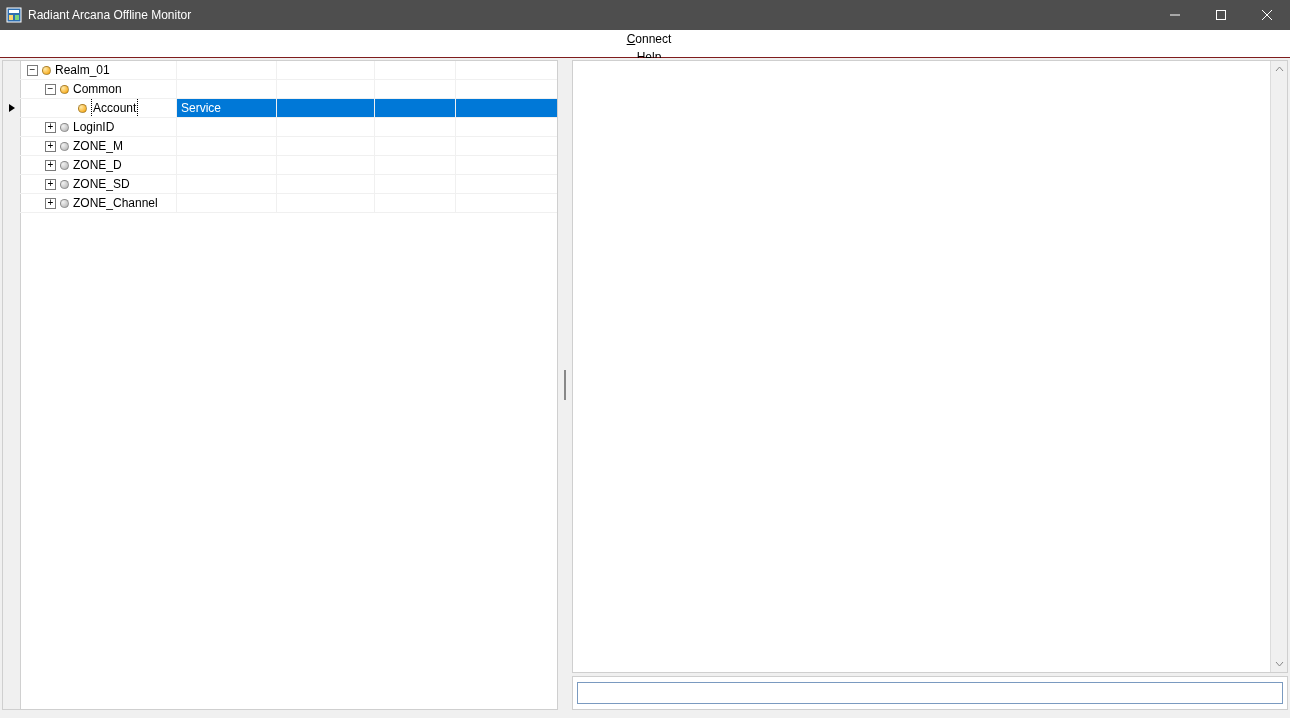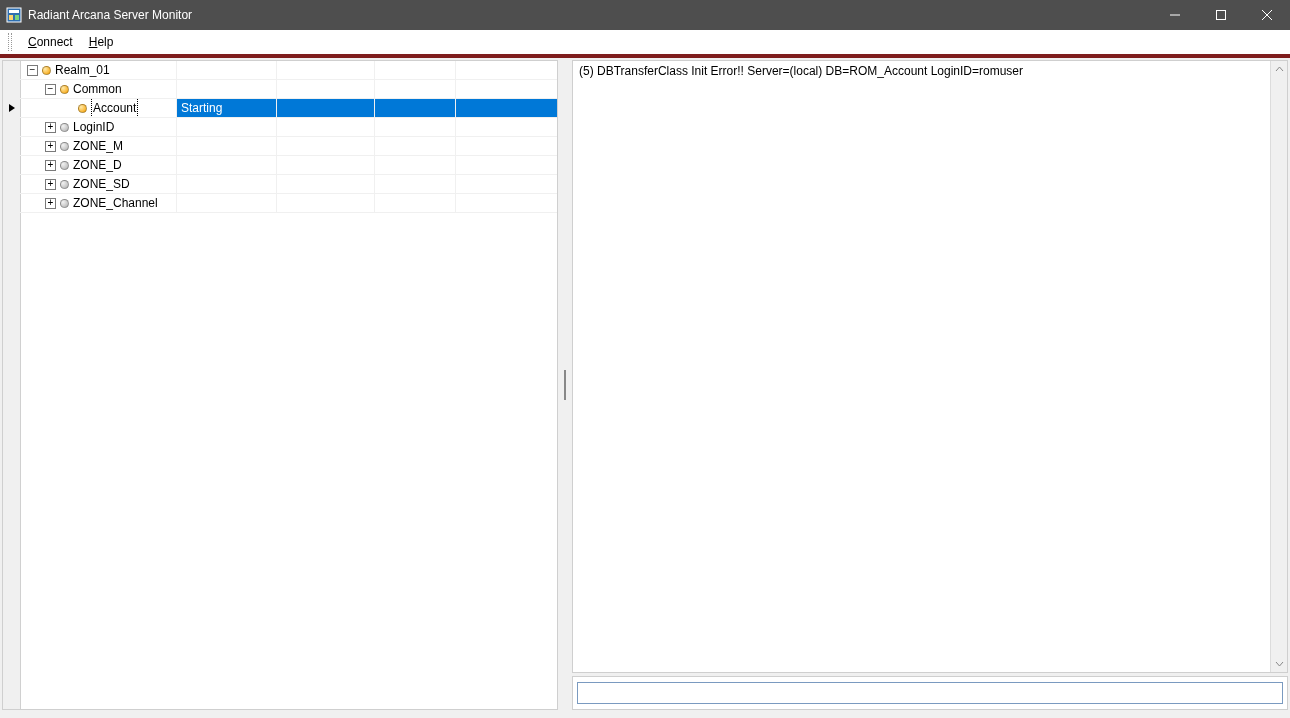--- a/index.html
+++ b/index.html
@@ -35,21 +35,22 @@
     color: #fff;
   }
   .titlebar-btn svg { stroke: #fff; }
   
   .menubar {
     height: 28px;
     background: #ffffff;
     display: flex;
     align-items: center;
     padding-left: 8px;
-    border-bottom: 4px solid #7f1d1d;
+    border-bottom: 1px solid #7f1d1d;
+    flex-direction: column;
   }
   .menubar .grip {
     width: 4px; height: 18px;
     border-left: 1px dotted #999;
     border-right: 1px dotted #999;
     margin-right: 8px;
   }
   .menu-item {
     padding: 2px 8px;
     cursor: default;
@@ -209,21 +210,21 @@
 
 <div class="titlebar">
   <span class="titlebar-icon">
     <svg width="16" height="16" viewBox="0 0 16 16">
       <rect x="1" y="1" width="14" height="14" fill="#2f6fb0" stroke="#fff" stroke-width="1"></rect>
       <rect x="3" y="3" width="10" height="3" fill="#fff"></rect>
       <rect x="3" y="8" width="4" height="5" fill="#ffd36b"></rect>
       <rect x="9" y="8" width="4" height="5" fill="#7bd47b"></rect>
     </svg>
   </span>
-  <span class="titlebar-title">Radiant Arcana Server Monitor</span>
+  <span class="titlebar-title">Radiant Arcana Offline Monitor</span>
   <span class="titlebar-spacer"></span>
   <div class="titlebar-btn">
     <svg width="10" height="10">
         <line x1="0" y1="5" x2="10" y2="5" stroke-width="1"></line>
       </svg>
   </div>
   <div class="titlebar-btn">
     <svg width="10" height="10">
         <rect x="0.5" y="0.5" width="9" height="9" fill="none" stroke-width="1"></rect>
       </svg>
@@ -278,21 +279,21 @@
           </div>
           <div class="row selected">
             <div class="cell name">
               <div class="treecell-inner">
                 <span class="indent" style="width: 42px;"></span>
                 <span class="indent" style="width: 13px;"></span>
                 <span class="bullet orange"></span>
                 <span class="label-box">Account</span>
               </div>
             </div>
-            <div class="cell status">Starting</div>
+            <div class="cell status">Service</div>
             <div class="cell info"></div>
             <div class="cell aux0"></div>
             <div class="cell aux1"></div>
             <div class="row-sel-marker">
               <svg width="8" height="10">
                 <polygon points="1,1 7,5 1,9" fill="#000"></polygon>
               </svg>
             </div>
           </div>
           <div class="row">
@@ -367,21 +368,20 @@
           </div>
         </div>
     </div>
   </div>
 
   <div class="splitter"></div>
 
   <div class="right-panel">
     <div class="log-box">
       <div id="log-lines">
-          <div>(5) DBTransferClass Init Error!! Server=(local) DB=ROM_Account LoginID=romuser</div>
         </div>
       <div class="log-scroll">
         <div class="scroll-btn">
           <svg width="9" height="9">
               <polyline points="1,6 4.5,2 8,6" fill="none" stroke="#888" stroke-width="1"></polyline>
             </svg>
         </div>
         <div class="scroll-btn">
           <svg width="9" height="9">
               <polyline points="1,3 4.5,7 8,3" fill="none" stroke="#888" stroke-width="1"></polyline>

